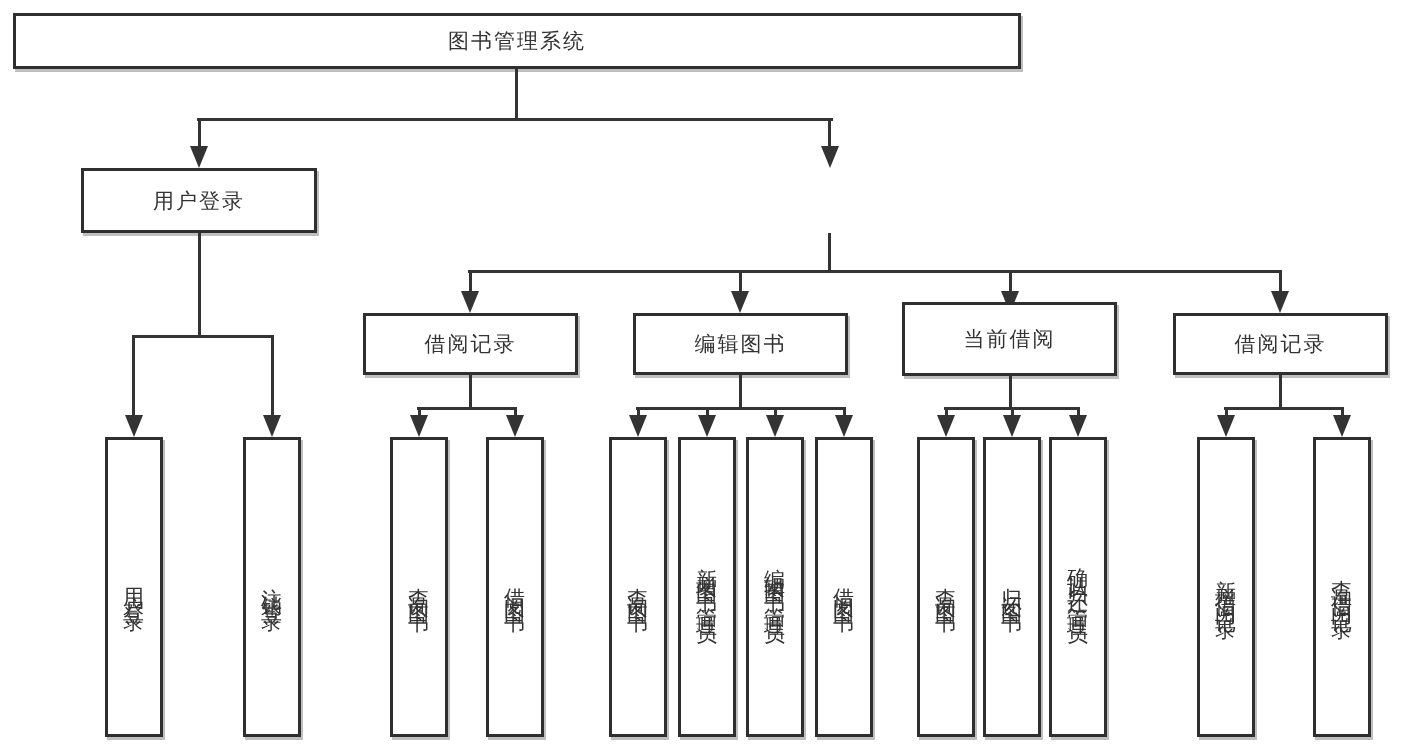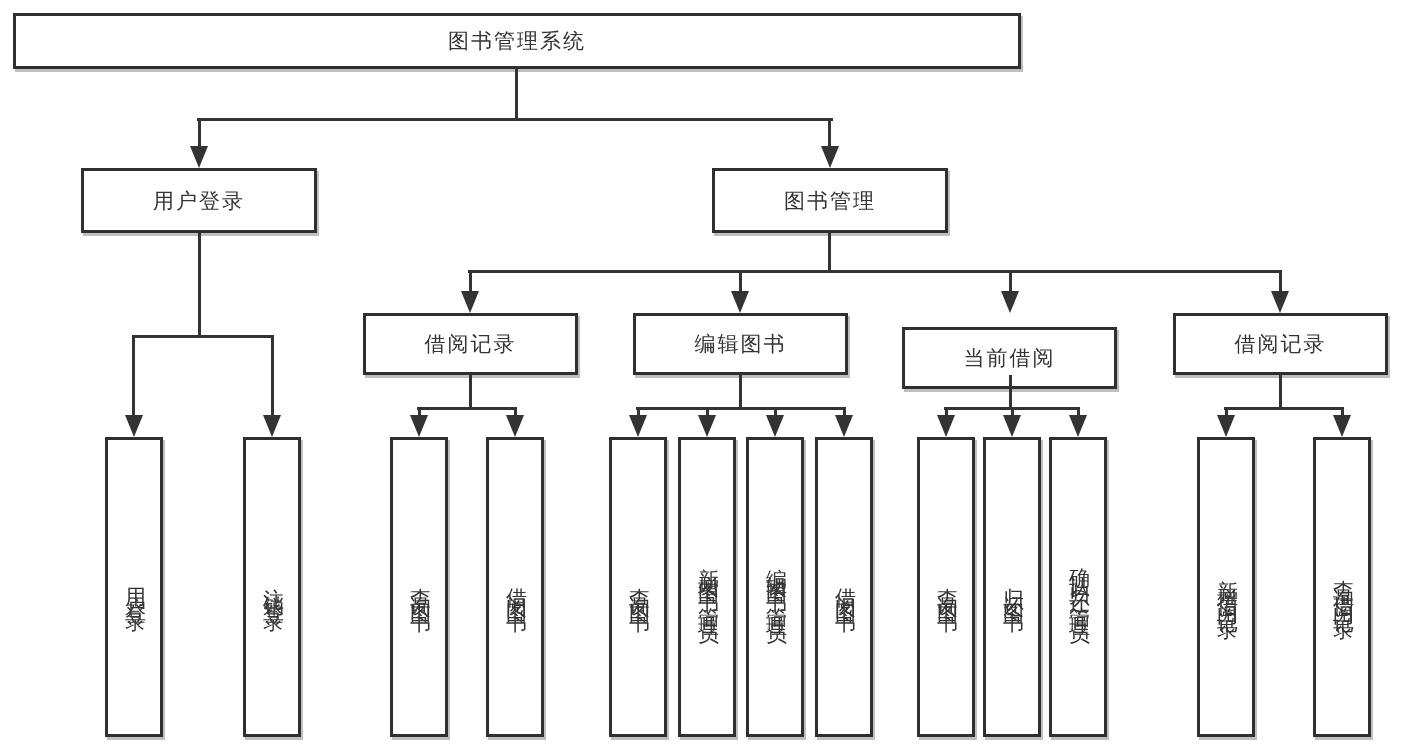--- a/index.html
+++ b/index.html
@@ -1,21 +1,21 @@
 <!DOCTYPE html>
 <html><head>
 <meta charset="utf-8">
 <style>
   html, body { margin: 0; padding: 0; background: #ffffff; }
   #stage {
     position: relative;
     width: 1405px;
     height: 747px;
     background: #ffffff;
-    font-family: Liberation Mono, monospace;
+    font-family: Liberation Sans, sans-serif;
     color: #333333;
     overflow: hidden;
   }
   .box {
     position: absolute;
     box-sizing: border-box;
     background: #ffffff;
     border: 3px solid #2f2f2f;
     box-shadow: 2px 3px 0 rgba(0,0,0,0.25);
     display: flex;
@@ -65,23 +65,20 @@
   <div class="vline" style="left:515px; top:69px; height:52px;"></div>
   <div class="hline" style="left:197px; top:118px; width:636px;"></div>
   <div class="vline" style="left:198px; top:118px; height:32px;"></div>
   <div class="ah" style="left:190px; top:146px;"></div>
   <div class="vline" style="left:828px; top:118px; height:32px;"></div>
   <div class="ah" style="left:821px; top:146px;"></div>
 
   <div class="box" style="left:81px; top:168px; width:236px; height:65px;">
     <span class="htext">用户登录</span>
   </div>
-  <div class="box" style="left:712px; top:168px; width:236px; height:65px;">
-    <span class="htext">图书管理</span>
-  </div>
 
   <div class="vline" style="left:198px; top:233px; height:102px;"></div>
   <div class="hline" style="left:132px; top:335px; width:142px;"></div>
   <div class="vline" style="left:132px; top:335px; height:84px;"></div>
   <div class="ah" style="left:125px; top:415px;"></div>
   <div class="vline" style="left:271px; top:335px; height:84px;"></div>
   <div class="ah" style="left:263px; top:415px;"></div>
 
   <div class="vline" style="left:828px; top:233px; height:40px;"></div>
   <div class="hline" style="left:468px; top:270px; width:814px;"></div>
@@ -93,21 +90,21 @@
   <div class="ah" style="left:1001px; top:291px;"></div>
   <div class="vline" style="left:1279px; top:270px; height:25px;"></div>
   <div class="ah" style="left:1271px; top:291px;"></div>
 
   <div class="box" style="left:363px; top:313px; width:215px; height:62px;">
     <span class="htext">借阅记录</span>
   </div>
   <div class="box" style="left:633px; top:313px; width:215px; height:62px;">
     <span class="htext">编辑图书</span>
   </div>
-  <div class="box" style="left:902px; top:327px; width:215px; height:62px;">
+  <div class="box" style="left:902px; top:302px; width:215px; height:74px;">
     <span class="htext">当前借阅</span>
   </div>
   <div class="box" style="left:1173px; top:313px; width:215px; height:62px;">
     <span class="htext">借阅记录</span>
   </div>
 
   <div class="vline" style="left:469px; top:375px; height:35px;"></div>
   <div class="hline" style="left:417px; top:407px; width:100px;"></div>
   <div class="vline" style="left:418px; top:407px; height:12px;"></div>
   <div class="ah" style="left:410px; top:415px;"></div>

